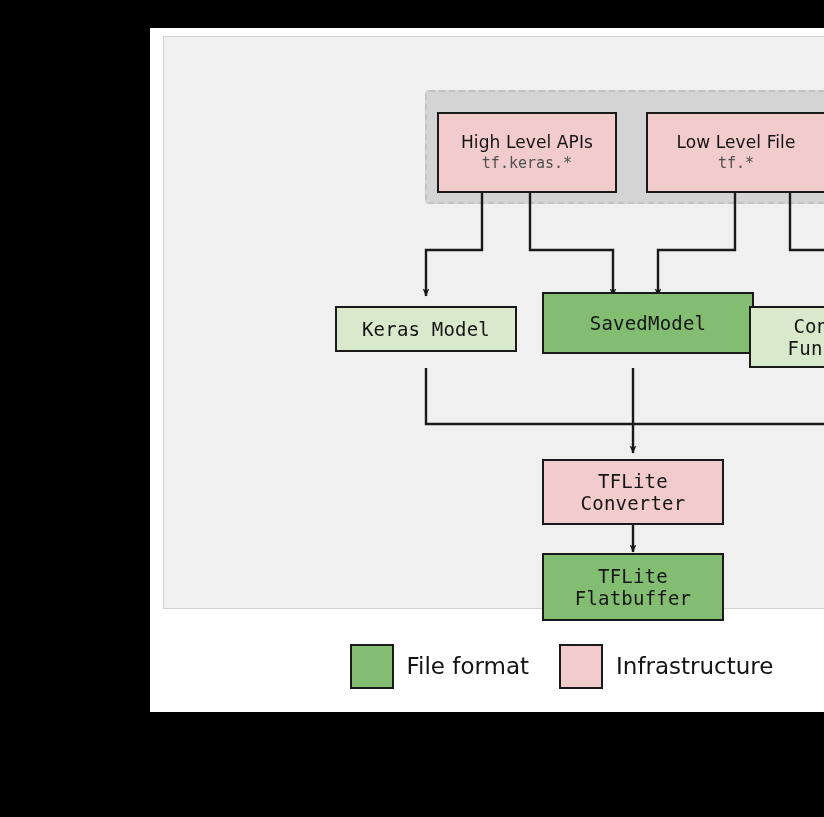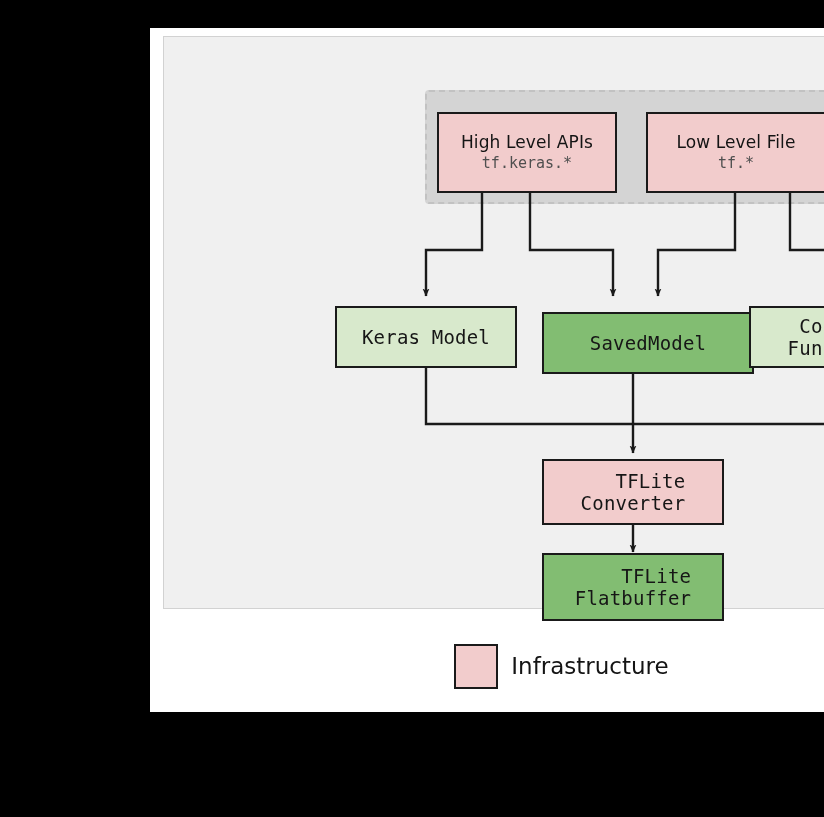--- a/index.html
+++ b/index.html
@@ -56,21 +56,21 @@
 
   
   .node {
     position: absolute;
     box-sizing: border-box;
     border: 2.5px solid #1a1a1a;
     display: flex;
     flex-direction: column;
     align-items: center;
     justify-content: center;
-    text-align: right;
+    text-align: center;
     line-height: 1.18;
   }
   .node .title-sans {
     font-family: "DejaVu Sans", sans-serif;
     font-size: 17px;
     color: #141414;
     letter-spacing: 0.1px;
   }
   .node .sub-mono {
     font-family: "DejaVu Sans Mono", monospace;
@@ -174,44 +174,48 @@
     <div class="node fill-infra" style="left:287px; top:84px; width:180px; height:81px;">
       <span class="title-sans">High Level APIs</span>
       <span class="sub-mono">tf.keras.*</span>
     </div>
 
     <div class="node fill-infra" style="left:496px; top:84px; width:180px; height:81px;">
       <span class="title-sans">Low Level File</span>
       <span class="sub-mono">tf.*</span>
     </div>
 
-    <div class="node fill-datatype" style="left:185px; top:278px; width:182px; height:62px;">
+    <div class="node fill-datatype" style="left:185px; top:278px; width:182px; height:46px;">
       <span class="title-mono">Keras Model</span>
     </div>
 
-    <div class="node fill-fileformat" style="left:392px; top:284px; width:212px; height:62px;">
+    <div class="node fill-fileformat" style="left:392px; top:264px; width:212px; height:62px;">
       <span class="title-mono">SavedModel</span>
     </div>
 
     <div class="node fill-datatype" style="left:599px; top:278px; width:182px; height:62px;">
       <span class="title-mono">Concrete
 Functions</span>
     </div>
 
     <div class="node fill-infra" style="left:392px; top:431px; width:182px; height:66px;">
       <span class="title-mono">TFLite
 Converter</span>
     </div>
 
     <div class="node fill-fileformat" style="left:392px; top:525px; width:182px; height:68px;">
       <span class="title-mono">TFLite
 Flatbuffer</span>
     </div>
 
     <div id="legend">
+      <div class="legend-entry">
+        <span class="legend-swatch fill-fileformat"></span>
+        <span class="legend-label">File format</span>
+      </div>
       <div class="legend-entry">
         <span class="legend-swatch fill-infra"></span>
         <span class="legend-label">Infrastructure</span>
       </div>
     </div>
 
   </div>
 </div>
 
 </body></html>

